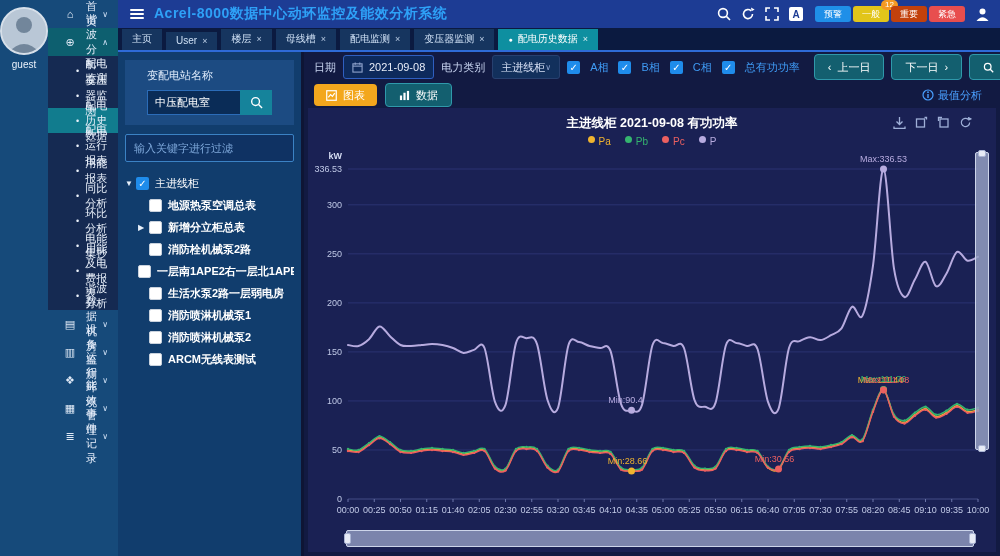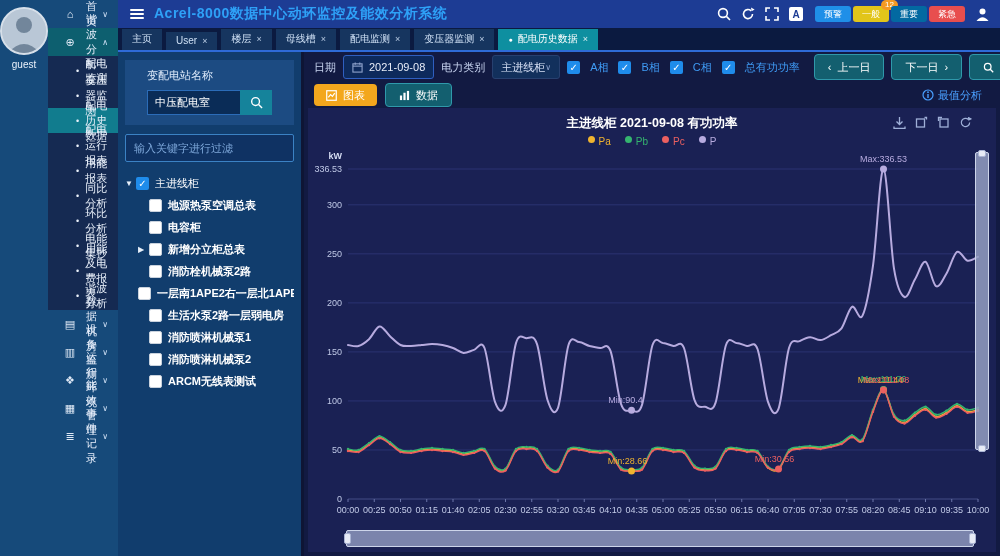--- a/index.html
+++ b/index.html
@@ -220,21 +220,21 @@
       </div>
       <div class="hicon">
         <svg width="14" height="14" viewBox="0 0 14 14" fill="none" stroke="#fff" stroke-width="1.6">
             <path d="M1 5V1h4M9 1h4v4M13 9v4H9M5 13H1V9"></path>
           </svg>
       </div>
       <div class="abox">A</div>
       <div id="alarm-strip" style="display:flex;align-items:center;">
           <div class="alarm-btn" style="background: rgb(31, 143, 232);">预警</div>
           <div class="alarm-btn" style="background: rgb(226, 197, 26);">一般<span class="alarm-badge">12</span></div>
-          <div class="alarm-btn" style="background: #0369a1;">重要</div>
+          <div class="alarm-btn" style="background: #c2410c;">重要</div>
           <div class="alarm-btn" style="background: rgb(232, 78, 78);">紧急</div>
         </div>
       <div class="hicon">
         <svg width="15" height="15" viewBox="0 0 15 15">
             <circle cx="7.5" cy="4.5" r="3" fill="#fff"></circle>
             <path d="M1.5 14 Q7.5 6.5 13.5 14 Z" fill="#fff"></path>
           </svg>
       </div>
     </div>
 
@@ -289,25 +289,20 @@
             <div class="tree-row">
               <span class="arr">▼</span>
               <span class="cbx on">✓</span>
               <span>主进线柜</span>
             </div>
             <div class="tree-children">
               <div class="tree-row">
                 <span class="pad"></span>
                 <span class="cbx off"></span>
                 <span>地源热泵空调总表</span>
-              </div>
-              <div class="tree-row">
-                <span class="pad"></span>
-                <span class="cbx off"></span>
-                <span>电容柜</span>
               </div>
               <div class="tree-row">
                 <span class="arr">▶</span>
                 <span class="cbx off"></span>
                 <span>新增分立柜总表</span>
               </div>
               <div class="tree-row">
                 <span class="pad"></span>
                 <span class="cbx off"></span>
                 <span>消防栓机械泵2路</span>

